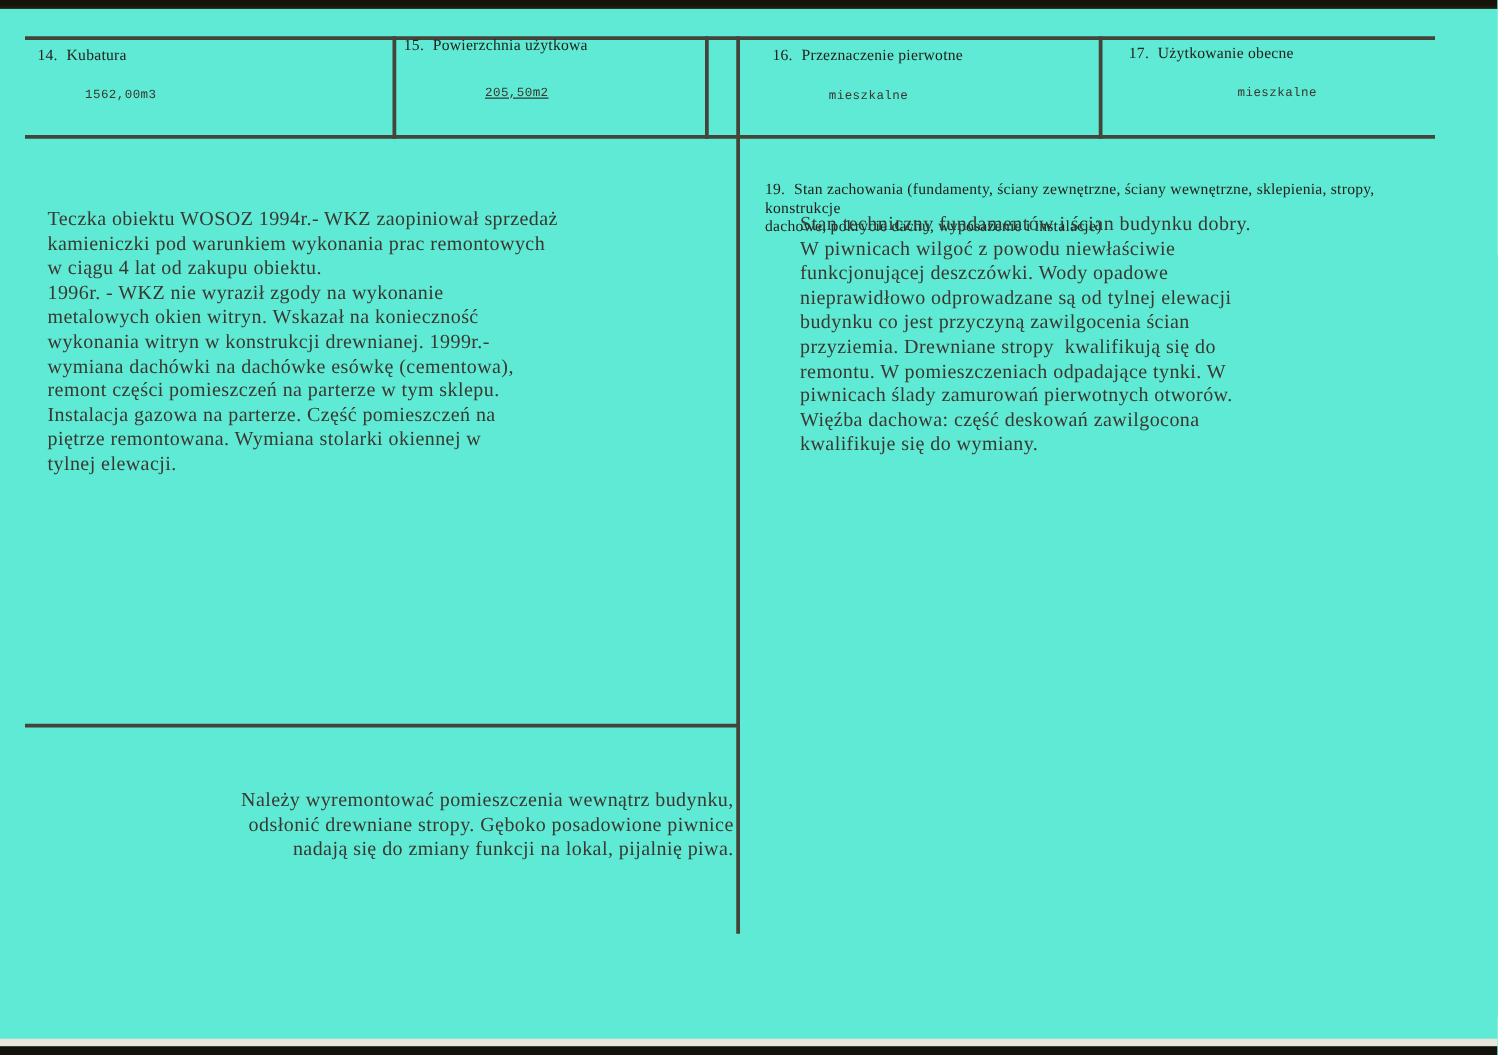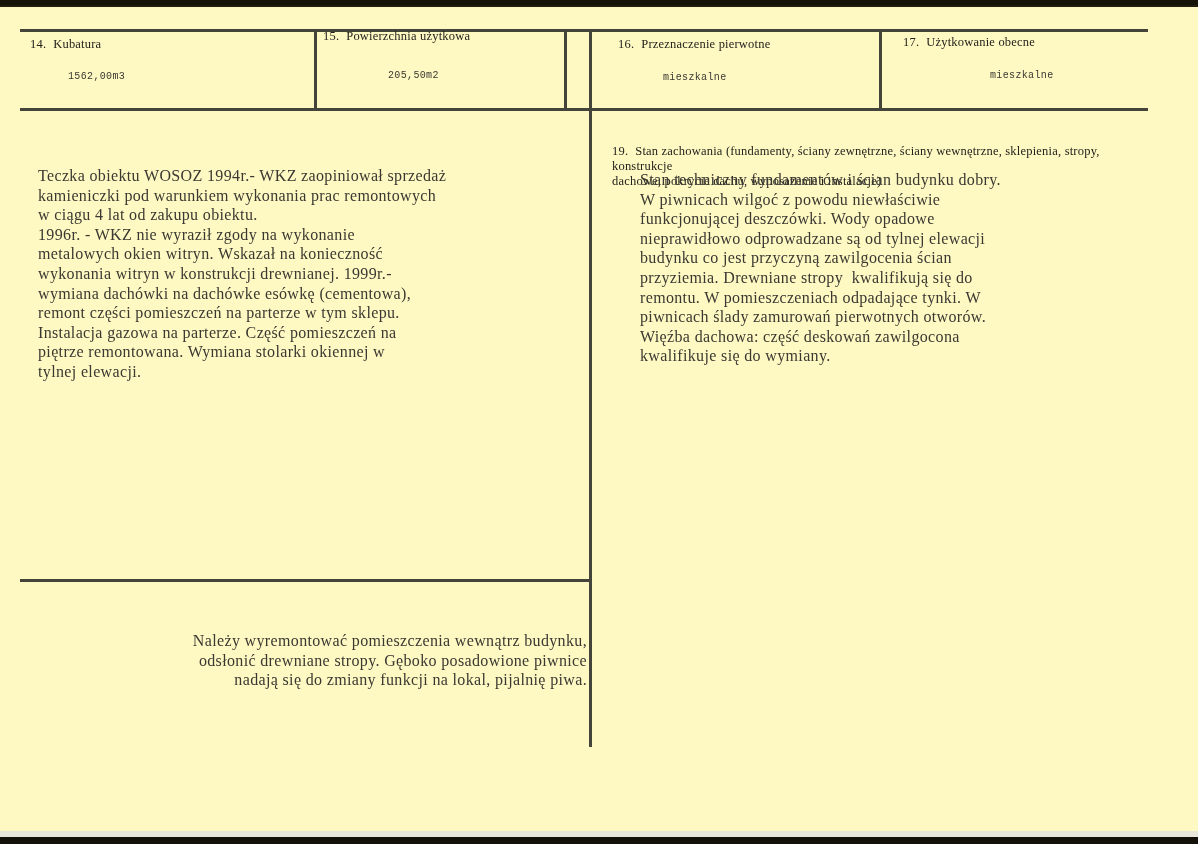--- a/index.html
+++ b/index.html
@@ -1,17 +1,17 @@
 <!DOCTYPE html>
 <html><head>
 <meta charset="utf-8">
 <style>
   html,body{margin:0;padding:0;}
   body{font-family:"Liberation Serif", serif;}
-  .scan{position:relative;width:1198px;height:844px;background:#fef9c3;overflow:hidden;}
+  .scan{position:relative;width:1198px;height:844px;background:#5eead4;overflow:hidden;}
   .edge-top{position:absolute;left:0;top:0;width:1198px;height:7px;background:#161309;}
   .edge-top::after{content:"";position:absolute;left:0;top:5px;width:100%;height:2px;background:#2a2718;opacity:.6;}
   .edge-bottom{position:absolute;left:0;bottom:0;width:1198px;height:7px;background:#14110a;}
   .edge-strip{position:absolute;left:0;bottom:7px;width:1198px;height:6px;background:#e9e7dc;}
   .hline{position:absolute;height:3px;background:#45443a;}
   .vline{position:absolute;width:3px;background:#45443a;}
   .flabel{position:absolute;font-size:12.5px;color:#24221c;letter-spacing:.2px;white-space:nowrap;}
   .flabel .num{margin-right:7px;}
   .fvalue{position:absolute;font-family:"Liberation Mono", monospace;font-size:10px;letter-spacing:.35px;color:#3a3831;white-space:nowrap;}
   .slabel{position:absolute;font-size:12.5px;color:#24221c;letter-spacing:.2px;line-height:15px;white-space:pre-wrap;}
@@ -32,21 +32,21 @@
   <div class="hline" style="left:20px;top:579px;width:572px;"></div>
   <div class="vline" style="left:314px;top:29px;height:82px;"></div>
   <div class="vline" style="left:564px;top:29px;height:82px;"></div>
   <div class="vline" style="left:879px;top:29px;height:82px;"></div>
   <div class="vline" style="left:589px;top:29px;height:718px;"></div>
 
   <div class="flabel" style="left:30px;top:37px;"><span class="num">14.</span><span>Kubatura</span></div>
   <div class="fvalue" style="left:68px;top:71px;">1562,00m3</div>
 
   <div class="flabel" style="left:323px;top:29px;"><span class="num">15.</span><span>Powierzchnia użytkowa</span></div>
-  <div class="fvalue" style="left:388px;top:70px;">205,50m2</div>
+  <div class="fvalue" style="left:388px;top:70px;text-decoration:underline;">205,50m2</div>
 
   <div class="flabel" style="left:618px;top:37px;"><span class="num">16.</span><span>Przeznaczenie pierwotne</span></div>
   <div class="fvalue" style="left:663px;top:72px;">mieszkalne</div>
 
   <div class="flabel" style="left:903px;top:35px;"><span class="num">17.</span><span>Użytkowanie obecne</span></div>
   <div class="fvalue" style="left:990px;top:70px;">mieszkalne</div>
 
   <div class="typed" style="left:38px;top:166px;width:560px;">Teczka obiektu WOSOZ 1994r.- WKZ zaopiniował sprzedaż
 kamieniczki pod warunkiem wykonania prac remontowych
 w ciągu 4 lat od zakupu obiektu.

